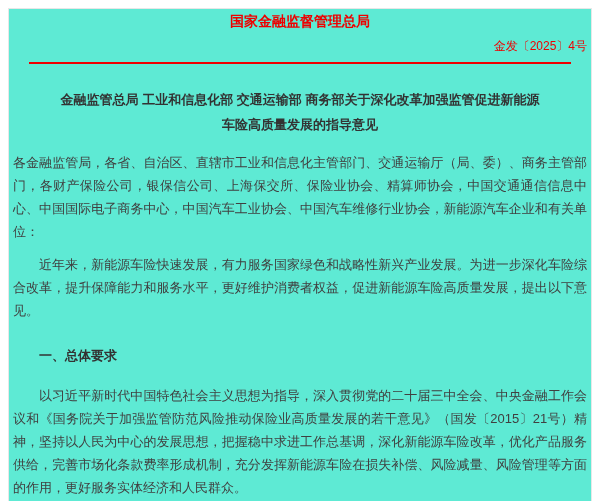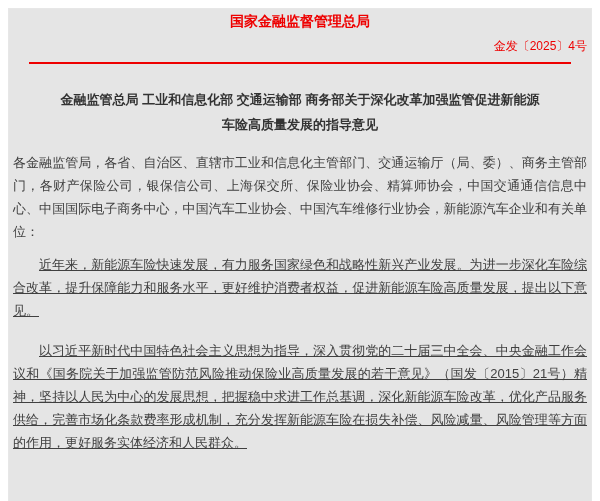--- a/index.html
+++ b/index.html
@@ -10,21 +10,21 @@
     background: #ffffff;
     overflow: hidden;
     font-family: "Liberation Sans", "DejaVu Sans", sans-serif;
   }
   .card {
     position: absolute;
     left: 8px;
     top: 8px;
     width: 584px;
     height: 493px;
-    background: #e5e5e5;
+    background: #5eead4;
     border: 1px solid #e7e7e7;
     border-bottom: none;
     box-sizing: border-box;
   }
   .inner {
     padding: 0 4px;
   }
   .org-name {
     margin: 2px 0 0 0;
     text-align: center;
@@ -56,21 +56,20 @@
   }
   .para {
     margin: 0;
     font-size: 13px;
     line-height: 23px;
     color: #404040;
     text-align: justify;
   }
   .para.indent {
     text-indent: 2em;
-    text-decoration: underline;
   }
   .salutation {
     margin-top: 14px;
   }
   .intro {
     margin-top: 10px;
   }
   .section-heading {
     margin: 22px 0 0 0;
     font-size: 13px;
@@ -95,17 +94,18 @@
 
     <div class="red-rule"></div>
 
     <div class="doc-title">金融监管总局 工业和信息化部 交通运输部 商务部关于深化改革加强监管促进新能源
 车险高质量发展的指导意见</div>
 
     <p class="para salutation">各金融监管局，各省、自治区、直辖市工业和信息化主管部门、交通运输厅（局、委）、商务主管部门，各财产保险公司，银保信公司、上海保交所、保险业协会、精算师协会，中国交通通信信息中心、中国国际电子商务中心，中国汽车工业协会、中国汽车维修行业协会，新能源汽车企业和有关单位：</p>
 
     <p class="para indent intro">近年来，新能源车险快速发展，有力服务国家绿色和战略性新兴产业发展。为进一步深化车险综合改革，提升保障能力和服务水平，更好维护消费者权益，促进新能源车险高质量发展，提出以下意见。</p>
 
+    <div class="section-heading">一、总体要求</div>
 
     <p class="para indent section-body">以习近平新时代中国特色社会主义思想为指导，深入贯彻党的二十届三中全会、中央金融工作会议和《国务院关于加强监管防范风险推动保险业高质量发展的若干意见》（国发〔2015〕21号）精神，坚持以人民为中心的发展思想，把握稳中求进工作总基调，深化新能源车险改革，优化产品服务供给，完善市场化条款费率形成机制，充分发挥新能源车险在损失补偿、风险减量、风险管理等方面的作用，更好服务实体经济和人民群众。</p>
 
   </div>
 </div>
 
 </body></html>

